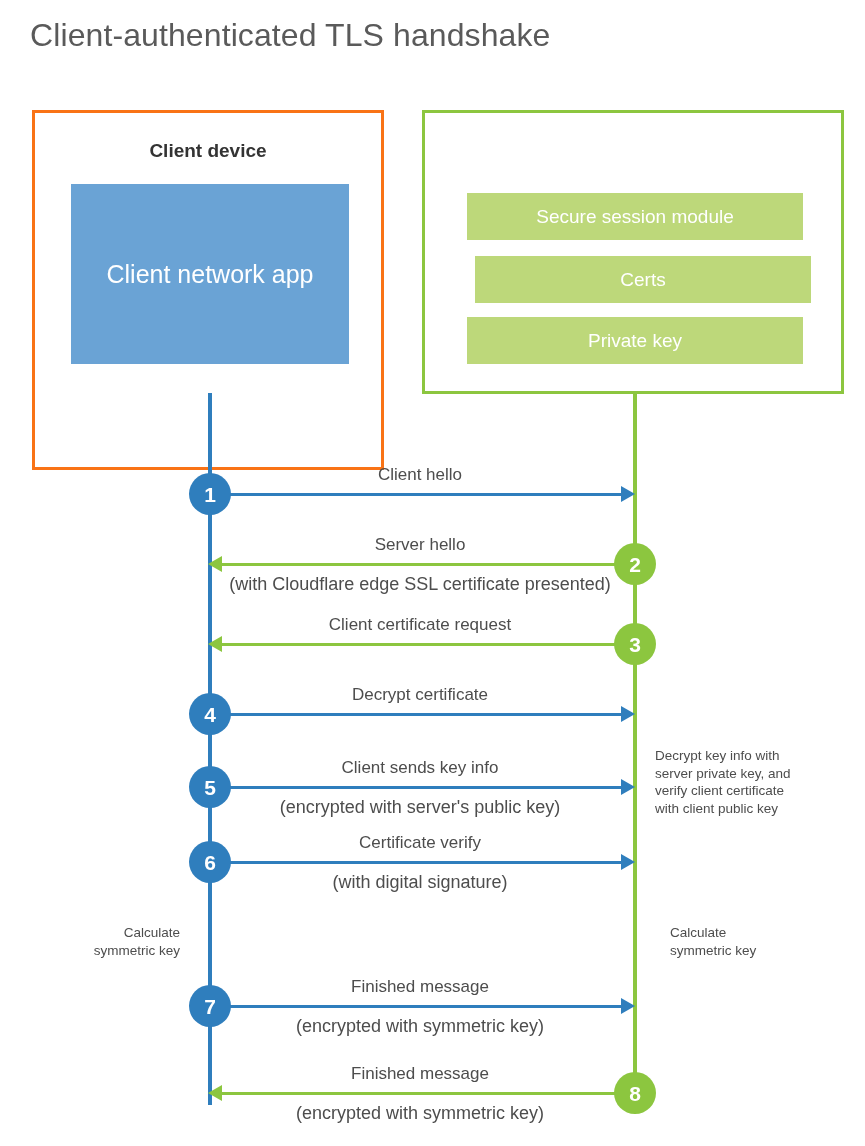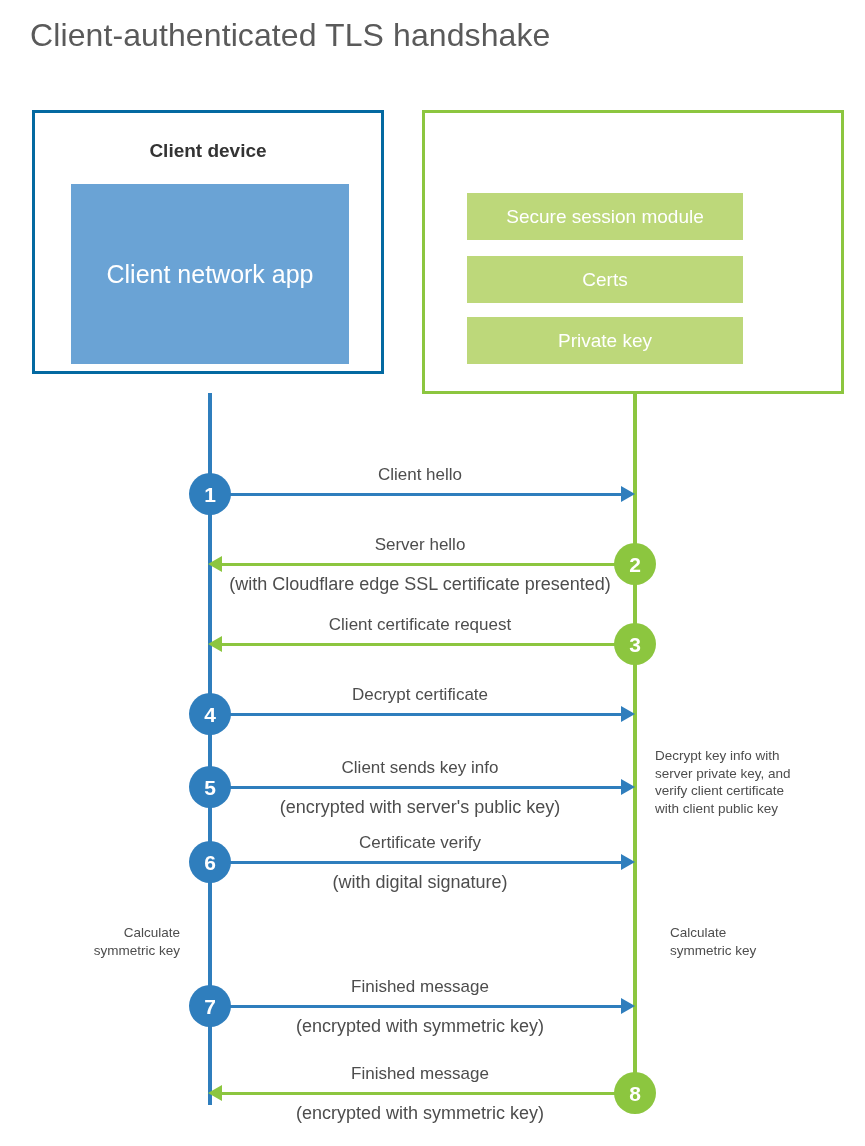--- a/index.html
+++ b/index.html
@@ -32,22 +32,22 @@
   
   .party-box {
     position: absolute;
     background: #ffffff;
     box-sizing: border-box;
   }
   #client-box {
     left: 32px;
     top: 110px;
     width: 352px;
-    height: 264px;
-    border: 3px solid #0369a1;
+    height: 360px;
+    border: 3px solid #f97316;
   }
   #server-box {
     left: 422px;
     top: 110px;
     width: 422px;
     height: 284px;
     border: 3px solid #8cc63f;
   }
   .party-title {
     position: absolute;
@@ -72,32 +72,32 @@
     line-height: 27px;
     display: flex;
     align-items: center;
     justify-content: center;
     text-align: center;
   }
 
   .server-bar {
     position: absolute;
     left: 42px;
-    width: 276px;
+    width: 336px;
     height: 47px;
     background: #bdd87a;
     color: #ffffff;
     font-size: 19px;
     display: flex;
     align-items: center;
     justify-content: center;
     text-align: center;
   }
   #server-bar-0 { top: 80px; }
-  #server-bar-1 { top: 143px; }
+  #server-bar-1 { top: 143px; margin-left: 8px; }
   #server-bar-2 { top: 204px; }
 
   
   .lifeline {
     position: absolute;
     width: 4px;
   }
   #client-lifeline {
     left: 208px;
     top: 393px;

